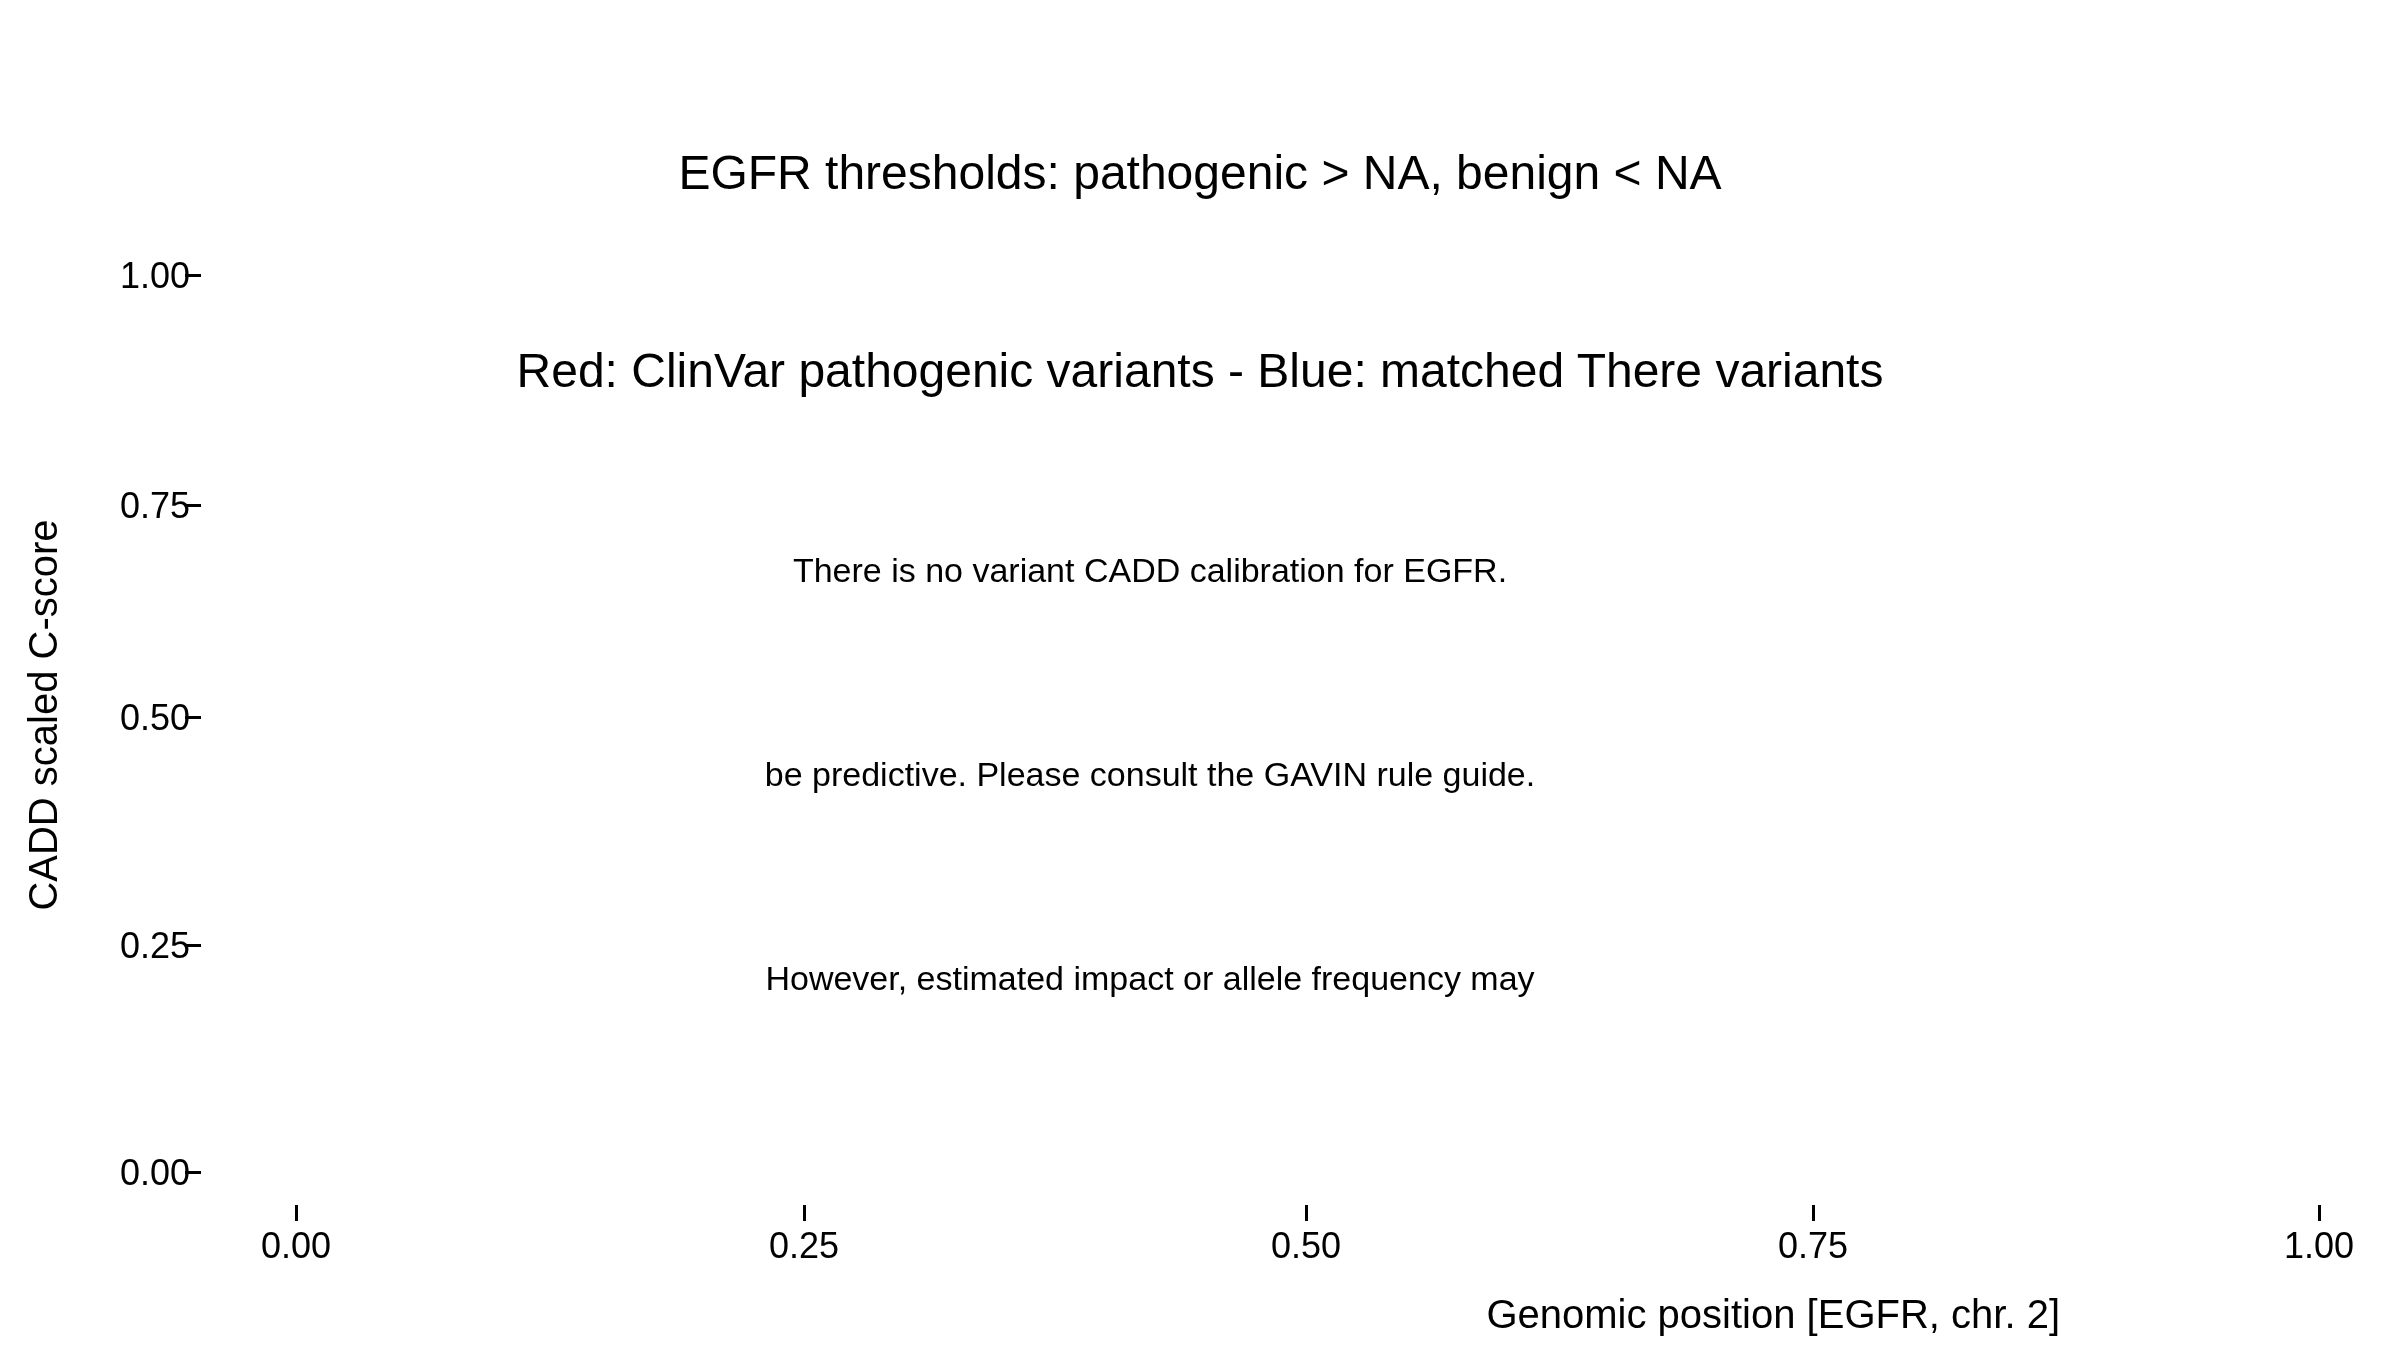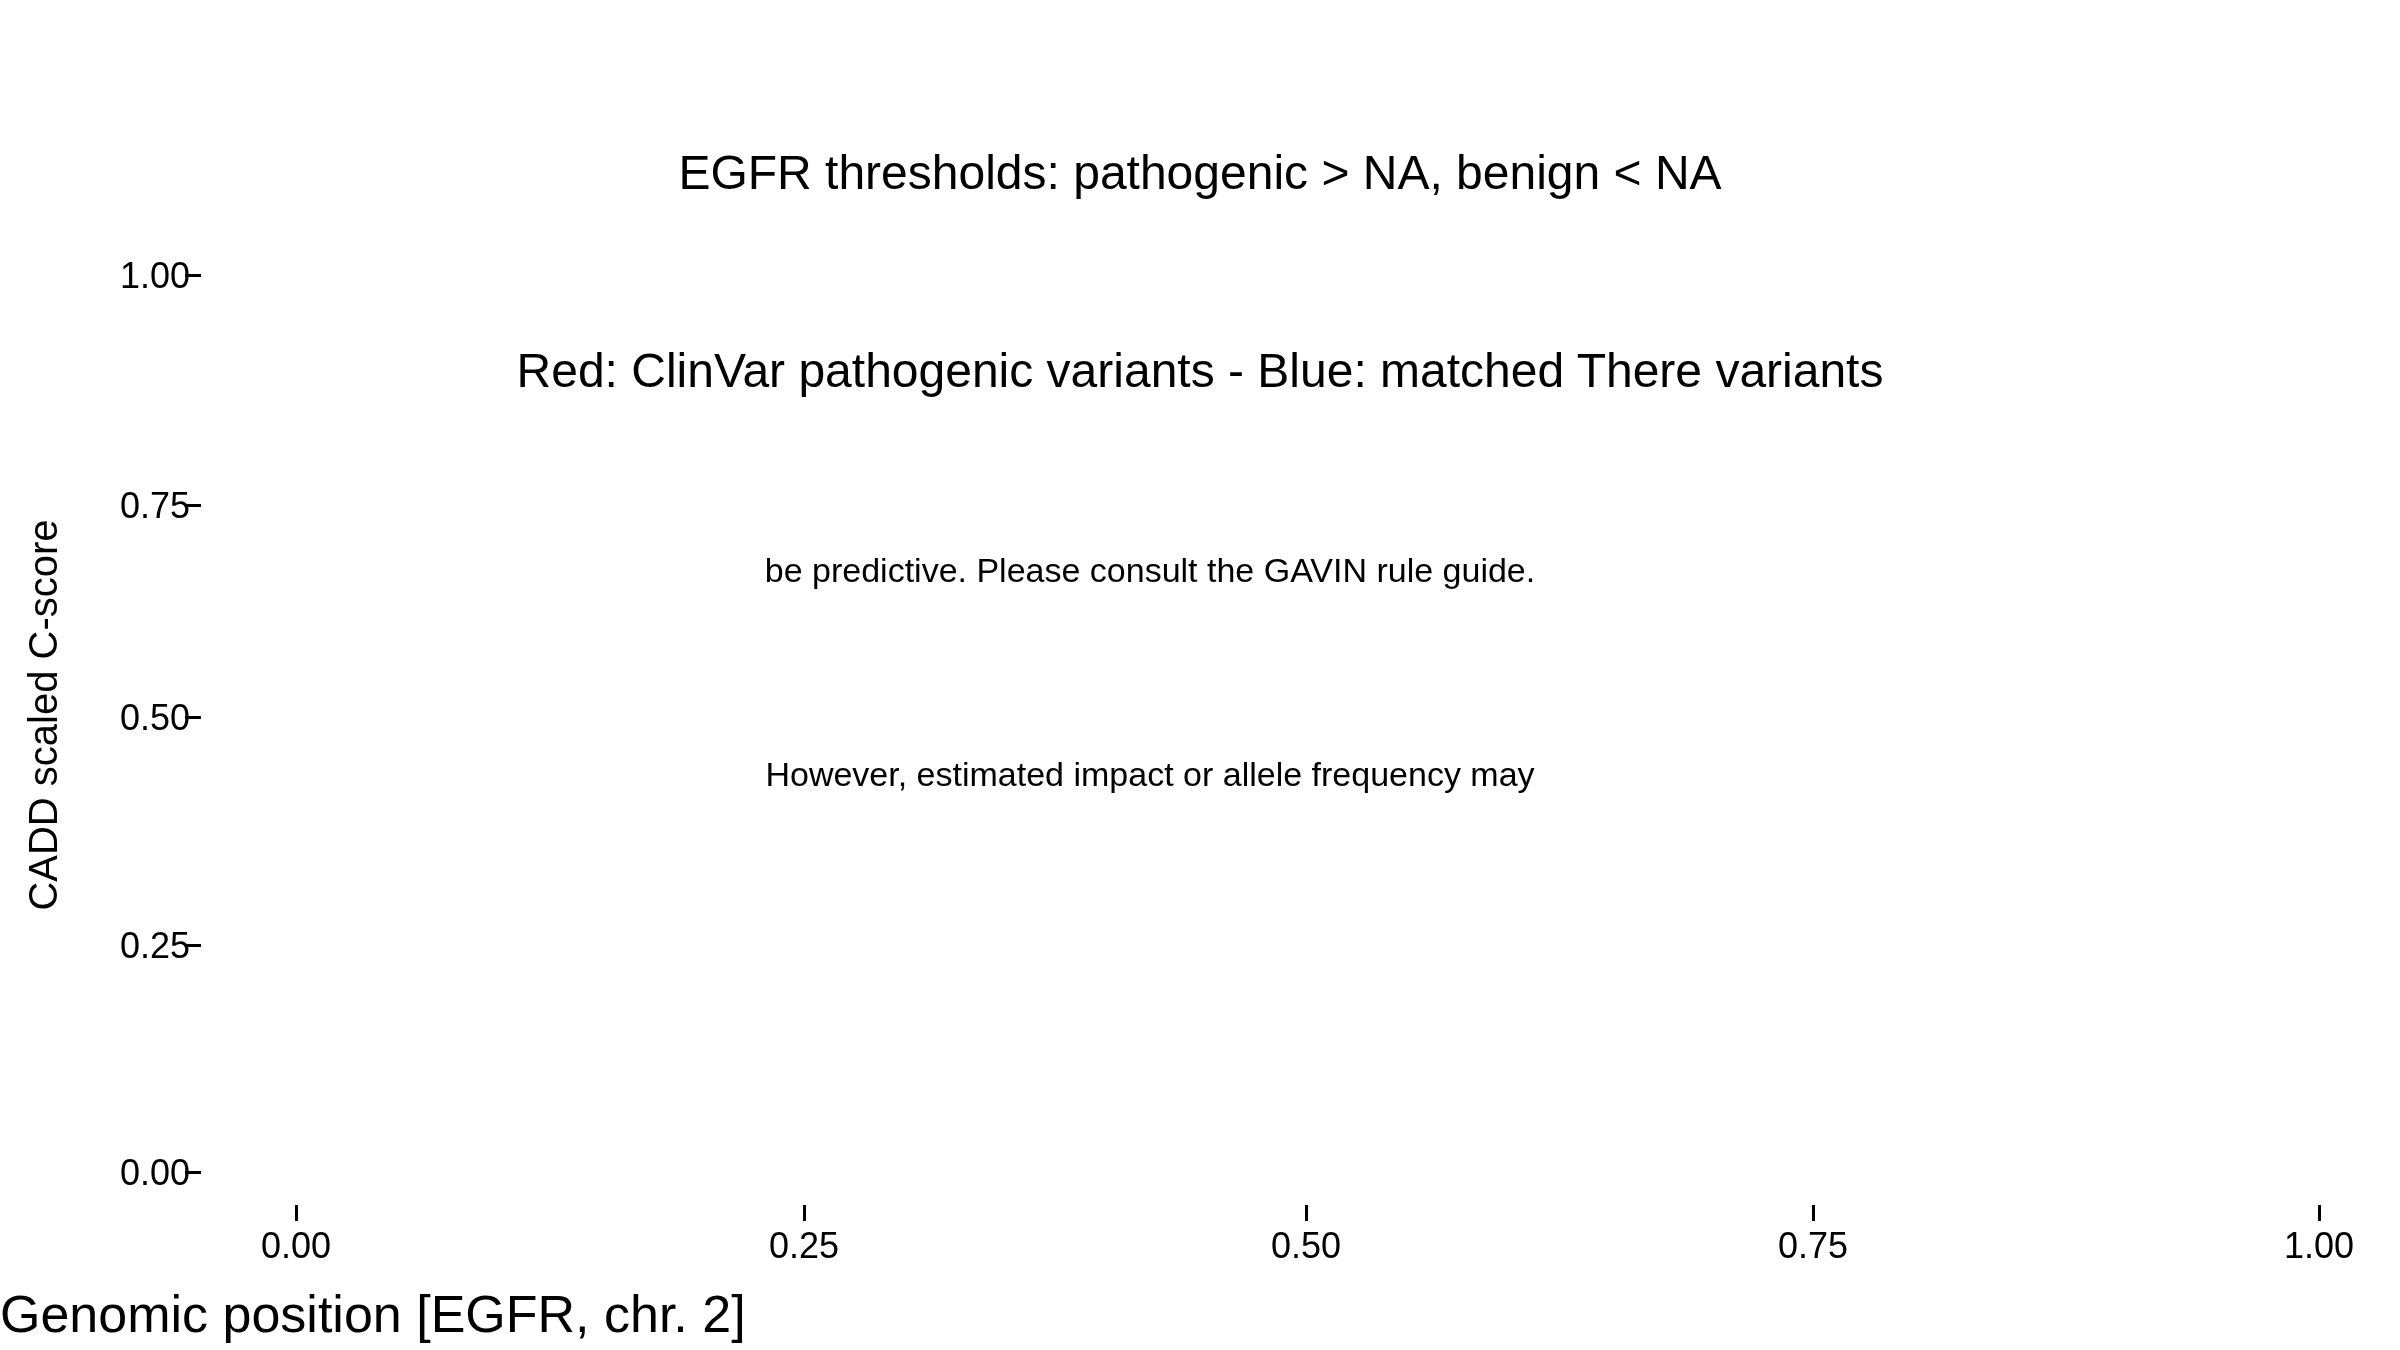--- a/index.html
+++ b/index.html
@@ -66,22 +66,22 @@
     height: 3px;
     background: #000000;
   }
 
   
   .x-axis-label {
     position: absolute;
     left: 0;
     top: 1290px;
     width: 2060px;
-    text-align: left;
-    font-size: 52px;
+    text-align: right;
+    font-size: 40px;
     line-height: 48px;
     white-space: nowrap;
   }
   .x-tick-label {
     position: absolute;
     top: 1228px;
     font-size: 36px;
     line-height: 36px;
     text-align: center;
     width: 200px;
@@ -141,17 +141,18 @@
 
   <div class="x-tick-label" style="left: 296px;">0.00</div>
   <div class="x-tick-label" style="left: 804px;">0.25</div>
   <div class="x-tick-label" style="left: 1306px;">0.50</div>
   <div class="x-tick-label" style="left: 1813px;">0.75</div>
   <div class="x-tick-label" style="left: 2319px;">1.00</div>
 
   <div class="x-axis-label">Genomic position [EGFR, chr. 2]</div>
 
   <div class="annotation">
+    <span class="annotation-line">There is no variant CADD calibration for EGFR.</span>
     <span class="annotation-line">be predictive. Please consult the GAVIN rule guide.</span>
     <span class="annotation-line">However, estimated impact or allele frequency may</span>
   </div>
 
 </div>
 
 </body></html>

